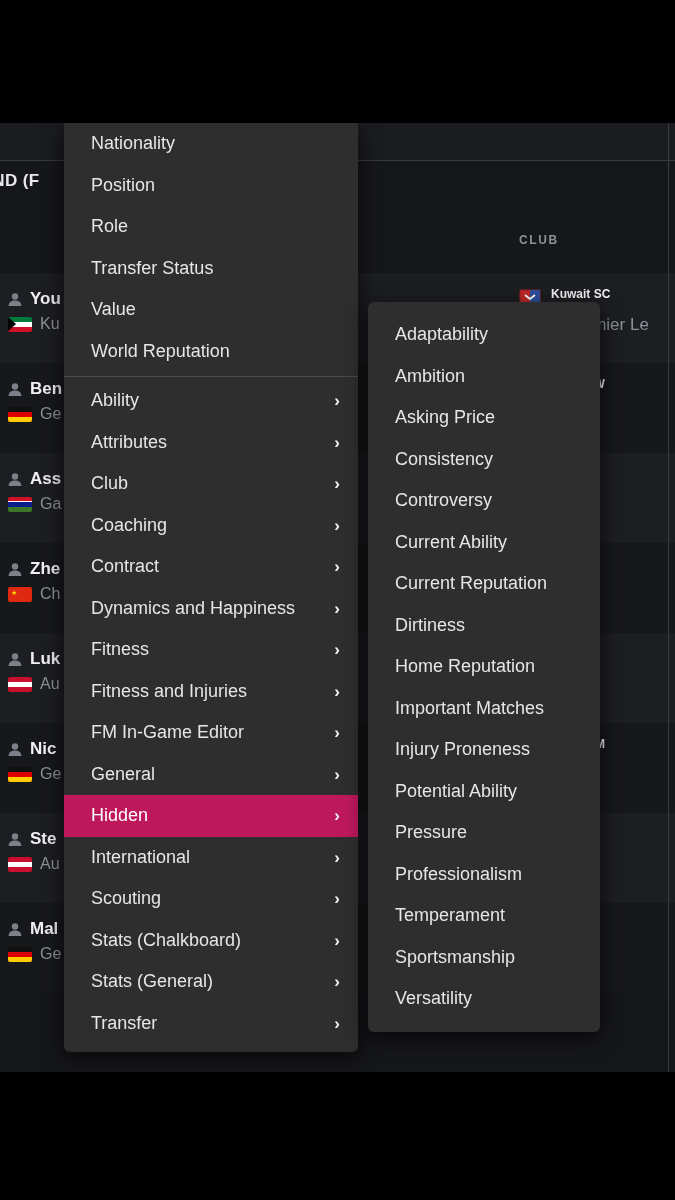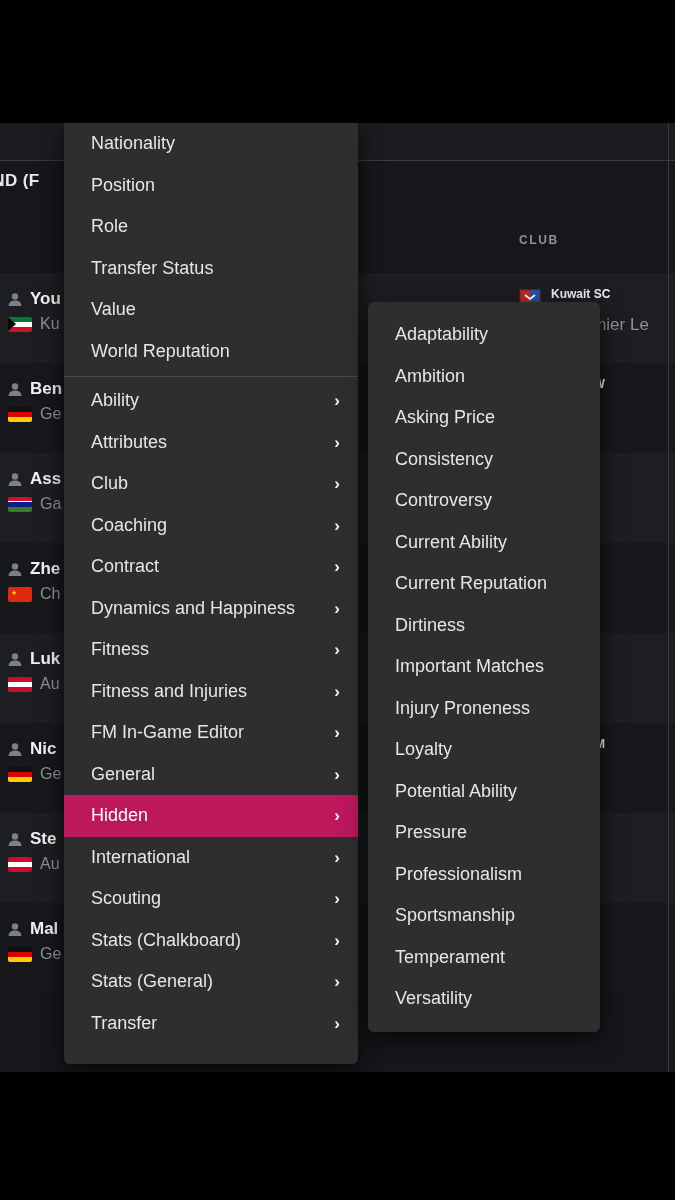--- a/index.html
+++ b/index.html
@@ -83,21 +83,21 @@
     position:absolute; top:0; width:1px; height:949px; background:#3a3b3f;
   }
 
   
   #menu-main{
     position:absolute; left:64px; top:123px; width:294px;
     background:#2e2e2e;
     border-radius:0 0 6px 6px;
     box-shadow:0 6px 22px rgba(0,0,0,.72);
     z-index:60;
-    padding-bottom:20px;
+    padding-bottom:8px;
   }
   .menu-item{
     position:relative; height:41.5px; line-height:41.5px;
     padding:0 16px 0 27px;
     font-size:18px; color:#e6e6e8; white-space:nowrap;
     cursor:default;
   }
   .menu-item .chev{
     position:absolute; right:18px; top:0; height:41.5px; line-height:41.5px;
     font-size:17px; font-weight:bold; color:#f0f0f2;
@@ -303,27 +303,27 @@
 
   <div id="menu-sub">
       <div class="sub-item"><span>Adaptability</span></div>
       <div class="sub-item"><span>Ambition</span></div>
       <div class="sub-item"><span>Asking Price</span></div>
       <div class="sub-item"><span>Consistency</span></div>
       <div class="sub-item"><span>Controversy</span></div>
       <div class="sub-item"><span>Current Ability</span></div>
       <div class="sub-item"><span>Current Reputation</span></div>
       <div class="sub-item"><span>Dirtiness</span></div>
+      <div class="sub-item"><span>Home Reputation</span></div>
       <div class="sub-item"><span>Important Matches</span></div>
       <div class="sub-item"><span>Injury Proneness</span></div>
-      <div class="sub-item"><span>Loyalty</span></div>
       <div class="sub-item"><span>Potential Ability</span></div>
       <div class="sub-item"><span>Pressure</span></div>
       <div class="sub-item"><span>Professionalism</span></div>
+      <div class="sub-item"><span>Temperament</span></div>
       <div class="sub-item"><span>Sportsmanship</span></div>
-      <div class="sub-item"><span>Temperament</span></div>
       <div class="sub-item"><span>Versatility</span></div>
     </div>
 
   <div class="letterbox" id="bar-top"></div>
   <div class="letterbox" id="bar-bottom"></div>
 
 </div>
 
 </body></html>

